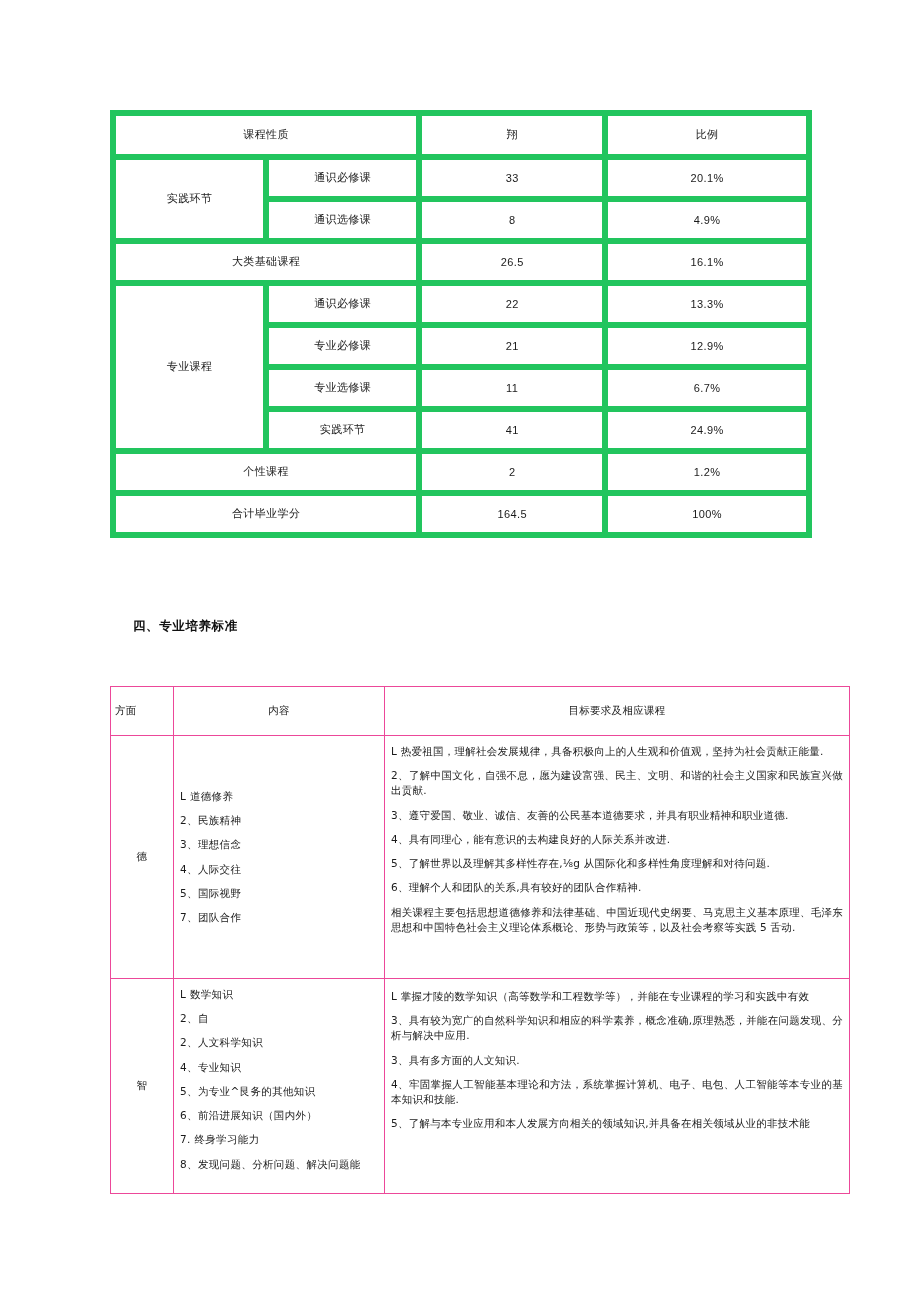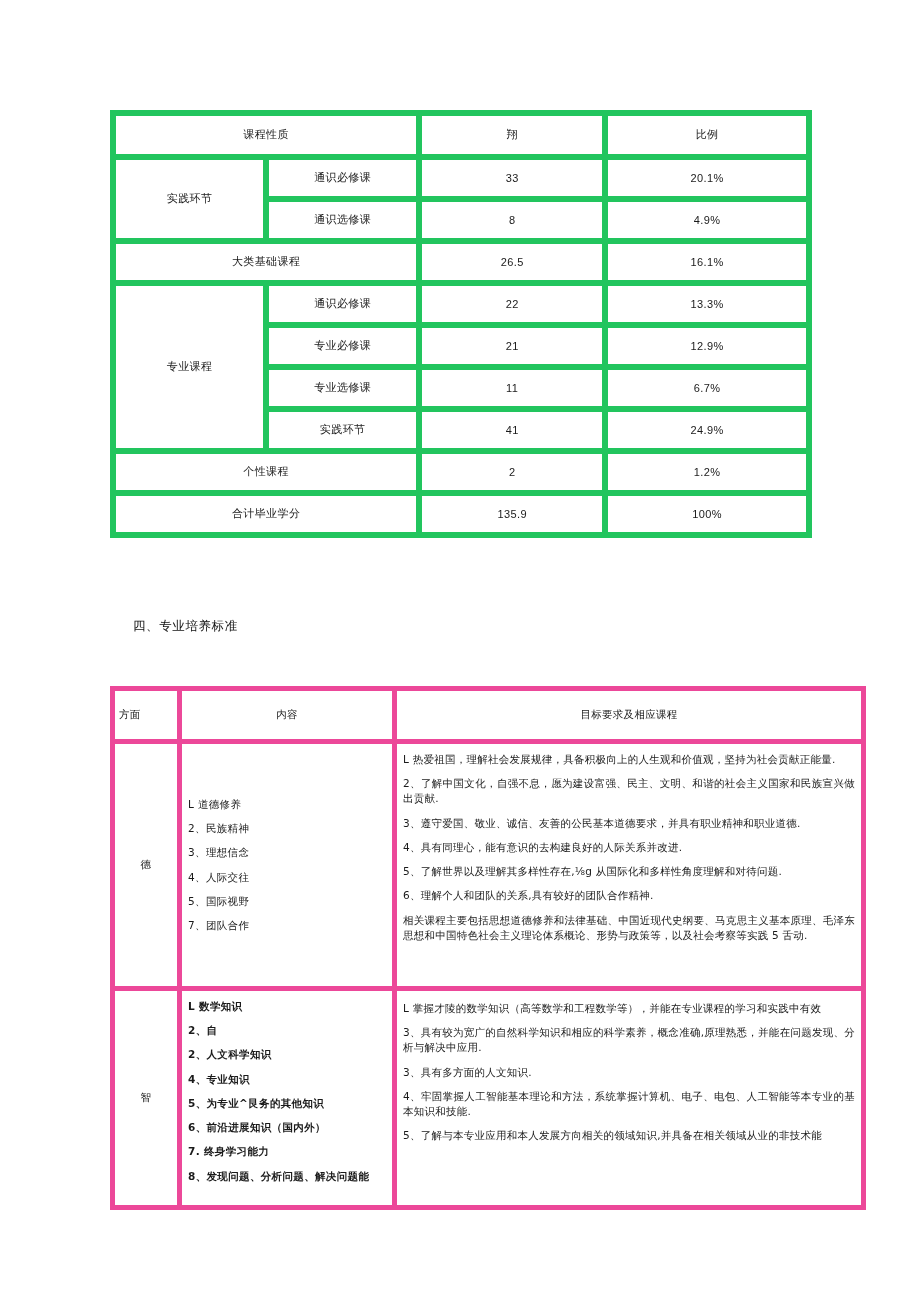--- a/index.html
+++ b/index.html
@@ -49,37 +49,37 @@
   .col-cred  { width: 146px; }
   .col-ratio { width: 161px; }
   .num { font-family: "Liberation Sans", sans-serif; font-size: 11.5px; letter-spacing: 0.2px; }
 
   
   .section-heading {
     position: absolute;
     left: 133px;
     top: 618px;
     font-size: 12.5px;
-    font-weight: normal;
+    font-weight: bold;
     letter-spacing: 0.6px;
     color: #111111;
   }
 
   
   .standards-table {
     position: absolute;
     left: 110px;
     top: 686px;
     width: 702px;
     border-collapse: collapse;
     table-layout: fixed;
     font-size: 10.5px;
   }
   .standards-table td {
-    border: 5px solid #ec4899;
+    border: 1px solid #ec4899;
     vertical-align: middle;
     padding: 4px 6px;
     line-height: 1.45;
     font-size: 10.5px;
     letter-spacing: 0.3px;
   }
   .st-col-aspect  { width: 52px; }
   .st-col-content { width: 198px; }
   .st-col-goal    { width: 452px; }
 
@@ -106,21 +106,21 @@
   .para-list li {
     margin: 0 0 9px 0;
     letter-spacing: 0.25px;
     text-align: justify;
   }
   .para-list li:last-child { margin-bottom: 0; }
 
   .row-de td  { height: 230px; vertical-align: middle; }
   .row-zhi td { height: 200px; vertical-align: middle; }
   .row-zhi .goal-cell { vertical-align: top; padding-top: 10px; }
-  .row-zhi .content-cell { vertical-align: top; padding-top: 8px; font-weight: bold; }
+  .row-zhi .content-cell { vertical-align: top; padding-top: 8px; }
   .row-de .goal-cell { vertical-align: top; padding-top: 8px; }
   .row-de .content-cell { vertical-align: middle; }
 </style>
 </head>
 <body>
 
 <div class="page">
 
   <table class="credits-table">
     <tbody>
@@ -171,21 +171,21 @@
       </tr>
 
       <tr>
         <td class="col-cat" colspan="2">个性课程</td>
         <td class="col-cred num">2</td>
         <td class="col-ratio num">1.2%</td>
       </tr>
 
       <tr>
         <td class="col-cat" colspan="2">合计毕业学分</td>
-        <td class="col-cred num">135.9</td>
+        <td class="col-cred num">164.5</td>
         <td class="col-ratio num">100%</td>
       </tr>
     </tbody>
   </table>
 
   <div class="section-heading">四、专业培养标准</div>
 
   <table class="standards-table">
     <tbody>
       <tr class="st-head">

